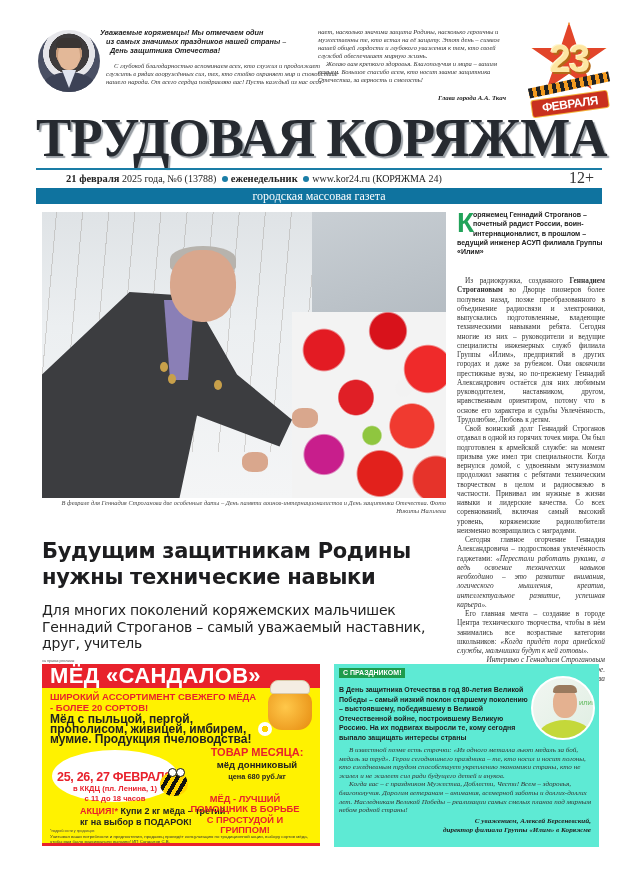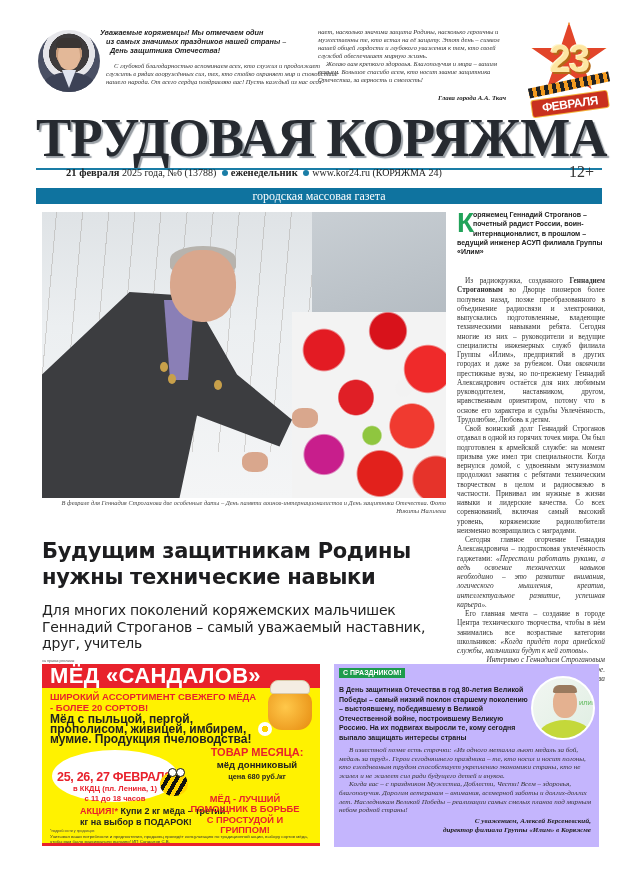--- a/index.html
+++ b/index.html
@@ -31,21 +31,21 @@
   .badge23 .num { position: absolute; left: 10px; top: 16px; width: 62px; text-align: center; font-family: "Liberation Sans", sans-serif; font-weight: bold; font-size: 38px; color: #fde6a2; text-shadow: 2px 2px 0 #b36a17, -1px -1px 0 #fff6d0; letter-spacing: -2px; }
   .badge23 .ribbon { position: absolute; left: 0; top: 58px; width: 82px; height: 10px; transform: rotate(-12deg);
     background: repeating-linear-gradient(90deg, #222 0 4px, #f39a1f 4px 8px); }
   .badge23 .label { position: absolute; left: 4px; top: 74px; width: 76px; text-align: center; transform: rotate(-8deg); font-family: "Liberation Sans", sans-serif; font-weight: bold; font-size: 12px; color: #fff; background: #c9311f; border-radius: 2px; letter-spacing: -.5px; padding: 1px 0; box-shadow: 0 0 0 1px #f4b43c; }
 
   
   .mast { position: absolute; left: 36px; top: 110px; width: 566px; text-align: center;
     font-family: "Liberation Serif", serif; font-weight: bold; font-size: 53px; line-height: 54px; color: #262a30;
     letter-spacing: -1px; transform: scaleY(1.05); text-shadow: 2px 2px 1px #9aa0a6; white-space: nowrap; }
   .rule-top { position: absolute; left: 36px; top: 168px; width: 566px; height: 2px; background: #1a7da6; }
-  .dateline { position: absolute; left: 36px; top: 165px; width: 566px; height: 16px; font-size: 10px; line-height: 16px; color: #222; }
+  .dateline { position: absolute; left: 36px; top: 171px; width: 566px; height: 16px; font-size: 10px; line-height: 16px; color: #222; }
   .dateline .dl-text { position: absolute; left: 30px; top: 0; white-space: nowrap; }
   .dateline b { font-size: 10.5px; }
   .dateline .dot { display: inline-block; width: 6px; height: 6px; border-radius: 50%; background: #1a7da6; margin: 0 3px; vertical-align: 0; }
   .dateline .age { position: absolute; right: 8px; top: -1px; font-size: 16px; color: #333; }
   .subbar { position: absolute; left: 36px; top: 188px; width: 566px; height: 16px; background: #0f739f; color: #fff; text-align: center; font-size: 12px; line-height: 16px; }
 
   
   .photo { position: absolute; left: 42px; top: 212px; width: 404px; height: 286px; overflow: hidden;
     background: linear-gradient(180deg, #dfe3e6 0%, #eceff1 40%, #f4f5f6 100%); }
   .photo .trees { position: absolute; left: 0; top: 0; width: 280px; height: 240px;
@@ -105,21 +105,21 @@
   .ad .promo .red { color: #e8222c; }
   .ad .foot1 { position: absolute; left: 8px; top: 165px; font-size: 3.6px; color: #444; }
   .ad .foot2 { position: absolute; left: 8px; top: 170px; width: 268px; font-size: 4.4px; line-height: 5px; color: #333; }
   .ad .month { position: absolute; left: 160px; top: 82px; width: 110px; text-align: center; }
   .ad .month .h { display: block; color: #e8222c; font-weight: bold; font-size: 11px; line-height: 12px; }
   .ad .month .p { display: block; color: #222; font-weight: bold; font-size: 9.5px; line-height: 13px; }
   .ad .month .pr { display: block; color: #222; font-size: 7.4px; line-height: 12px; font-weight: bold; }
   .ad .best { position: absolute; left: 148px; top: 130px; width: 110px; text-align: center; color: #e8222c; font-weight: bold; font-size: 9.3px; line-height: 10.4px; }
 
   
-  .gbox { position: absolute; left: 334px; top: 664px; width: 265px; height: 183px; background: #c4b5fd; font-family: "Liberation Sans", sans-serif; text-decoration: underline; }
+  .gbox { position: absolute; left: 334px; top: 664px; width: 265px; height: 183px; background: #5eead4; font-family: "Liberation Sans", sans-serif; text-decoration: underline; }
   .gbox .tag { position: absolute; left: 5px; top: 4px; background: #1e9b4c; color: #fff; font-weight: bold; font-size: 7px; line-height: 10px; padding: 0 4px; }
   .gbox .lead2 { position: absolute; left: 5px; top: 21px; width: 190px; font-weight: bold; font-size: 7px; line-height: 9.6px; color: #222; }
   .gbox .photo2 { position: absolute; left: 197px; top: 12px; width: 64px; height: 64px; border-radius: 50%; border: 2px solid #fff; background: linear-gradient(135deg,#f2f6f2,#dfeee2); overflow: hidden; }
   .gbox .photo2 .face { position: absolute; left: 20px; top: 10px; width: 24px; height: 30px; border-radius: 45%; background: #e4b190; }
   .gbox .photo2 .hair { position: absolute; left: 20px; top: 7px; width: 24px; height: 8px; border-radius: 10px 10px 3px 3px; background: #9a7a5e; }
   .gbox .photo2 .jacket { position: absolute; left: 6px; top: 42px; width: 52px; height: 30px; border-radius: 50% 50% 0 0; background: #c4d83a; }
   .gbox .photo2 .logo { position: absolute; left: 46px; top: 22px; font-size: 6px; font-weight: bold; color: #7cc57a; }
   .gbox .text { position: absolute; left: 5px; top: 82px; width: 255px; font-family: "Liberation Serif", serif; font-style: italic; font-size: 7.1px; line-height: 8.6px; color: #333; }
   .gbox .text p { text-indent: 10px; }
   .gbox .sign2 { position: absolute; right: 8px; top: 153px; text-align: right; font-family: "Liberation Serif", serif; font-style: italic; font-weight: bold; font-size: 7.1px; line-height: 9px; color: #222; }

